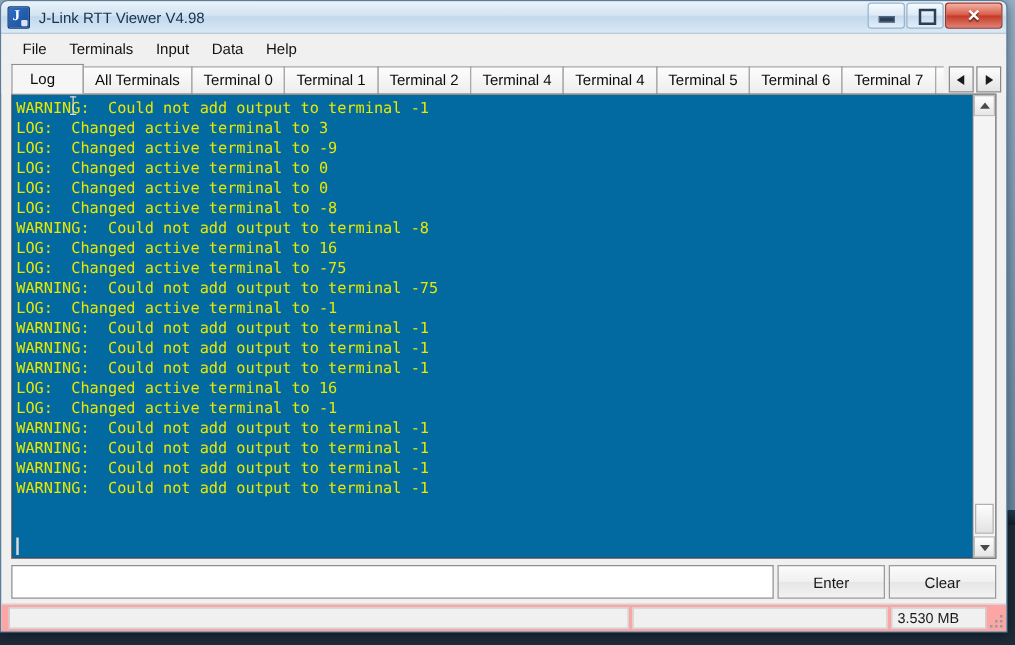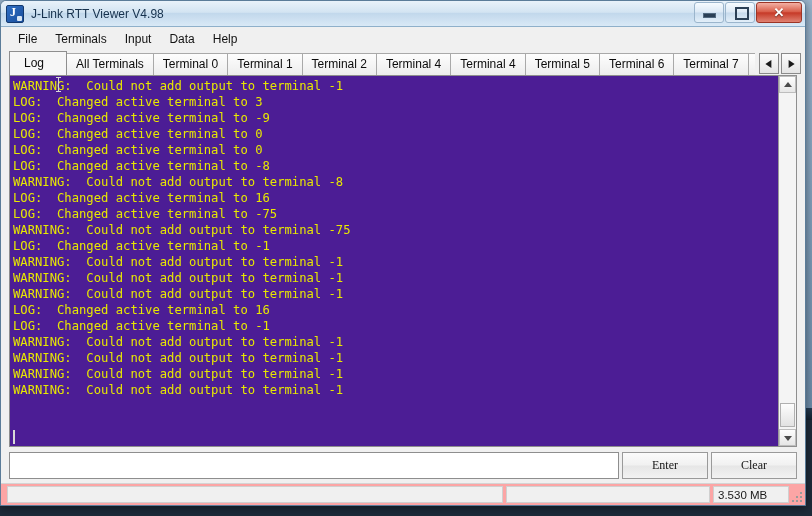--- a/index.html
+++ b/index.html
@@ -331,21 +331,21 @@
     outline: none;
     box-sizing: border-box;
   }
   .act-btn {
     width: 86px;
     margin-left: 3px;
     border: 1px solid #9a9a9a;
     background: linear-gradient(to bottom, #fbfbfb 0%, #f1f1f1 48%, #e6e6e6 52%, #f2f2f2 100%);
     font-size: 12px;
     color: #151515;
-    font-family: Liberation Serif, serif;
+    font-family: Liberation Sans, sans-serif;
     box-sizing: border-box;
     cursor: default;
   }
 
   
   .statusbar {
     position: absolute;
     left: 0; right: 0; bottom: 0;
     height: 22px;
     background: #fca5a5;
@@ -439,21 +439,21 @@
         <div class="tab-arrow">
           <span class="tri left"></span>
         </div>
         <div class="tab-arrow">
           <span class="tri right"></span>
         </div>
       </div>
     </div>
 
     <div class="terminal-frame">
-      <div class="terminal-body" id="terminal-body" style="color: rgb(232, 232, 0); background: #4c1d95;">
+      <div class="terminal-body" id="terminal-body" style="color: rgb(232, 232, 0); background: #0369a1;">
           <div class="text-cursor"></div>
 
         <div class="log-line">WARNING:  Could not add output to terminal -1</div>
           <div class="log-line">LOG:  Changed active terminal to 3</div>
           <div class="log-line">LOG:  Changed active terminal to -9</div>
           <div class="log-line">LOG:  Changed active terminal to 0</div>
           <div class="log-line">LOG:  Changed active terminal to 0</div>
           <div class="log-line">LOG:  Changed active terminal to -8</div>
           <div class="log-line">WARNING:  Could not add output to terminal -8</div>
           <div class="log-line">LOG:  Changed active terminal to 16</div>

